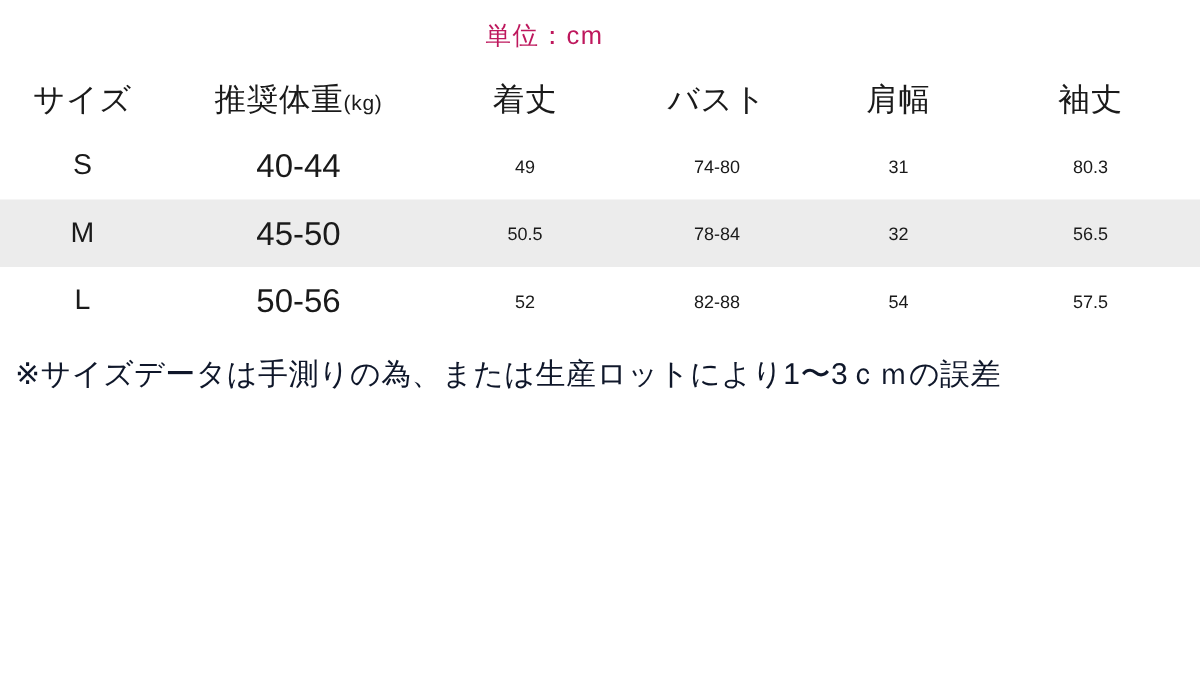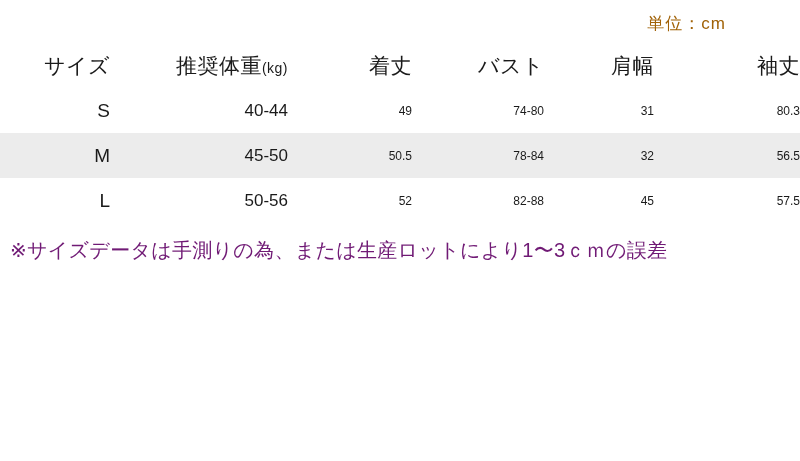--- a/index.html
+++ b/index.html
@@ -23,35 +23,35 @@
   .title {
     text-align: center;
     font-size: 38px;
     line-height: 1;
     letter-spacing: 2px;
     padding-top: 14px;
     font-weight: 400;
     color: #111;
   }
   .unit {
-    text-align: right;
+    text-align: center;
     font-size: 17px;
-    color: #a16207;
+    color: #be185d;
     padding-right: 74px;
     padding-top: 12px;
     letter-spacing: 1px;
   }
   table.size-table {
     width: 100%;
     border-collapse: collapse;
     margin-top: 8px;
     table-layout: fixed;
   }
   table.size-table td {
-    text-align: right;
+    text-align: center;
     vertical-align: middle;
     padding: 0;
     height: 45px;
     font-weight: 400;
   }
   tr.header-row td {
     font-size: 21px;
     background: #ffffff;
     letter-spacing: 0.5px;
   }
@@ -61,34 +61,34 @@
   tr.row-shaded {
     background: #ececec;
   }
   tr.row-plain {
     background: #ffffff;
   }
   tr.data-row td {
     font-size: 12px;
   }
   tr.data-row td.c0 { font-size: 19px; }
-  tr.data-row td.c1 { font-size: 17px; }
+  tr.data-row td.c1 { font-size: 22px; }
   .col0 { width: 110px; }
   .col1 { width: 178px; }
   .col2 { width: 124px; }
   .col3 { width: 132px; }
   .col4 { width: 110px; }
   .col5 { width: 146px; }
   .note {
     margin-top: 12px;
     padding-left: 10px;
     padding-right: 10px;
     font-size: 20px;
     line-height: 1.55;
-    color: #701a75;
+    color: #0f172a;
     letter-spacing: 0.3px;
   }
   .note-line2 {
     padding-left: 26px;
   }
 </style>
 </head>
 <body>
 
 <div class="page">
@@ -131,21 +131,21 @@
         <td>78-84</td>
         <td>32</td>
         <td>56.5</td>
       </tr>
 
       <tr class="data-row row-plain">
         <td class="c0">L</td>
         <td class="c1">50-56</td>
         <td>52</td>
         <td>82-88</td>
-        <td>45</td>
+        <td>54</td>
         <td>57.5</td>
       </tr>
 
 
     </tbody>
   </table>
 
   <div class="note">
     <div>※サイズデータは手測りの為、または生産ロットにより1〜3ｃｍの誤差</div>
   </div>

